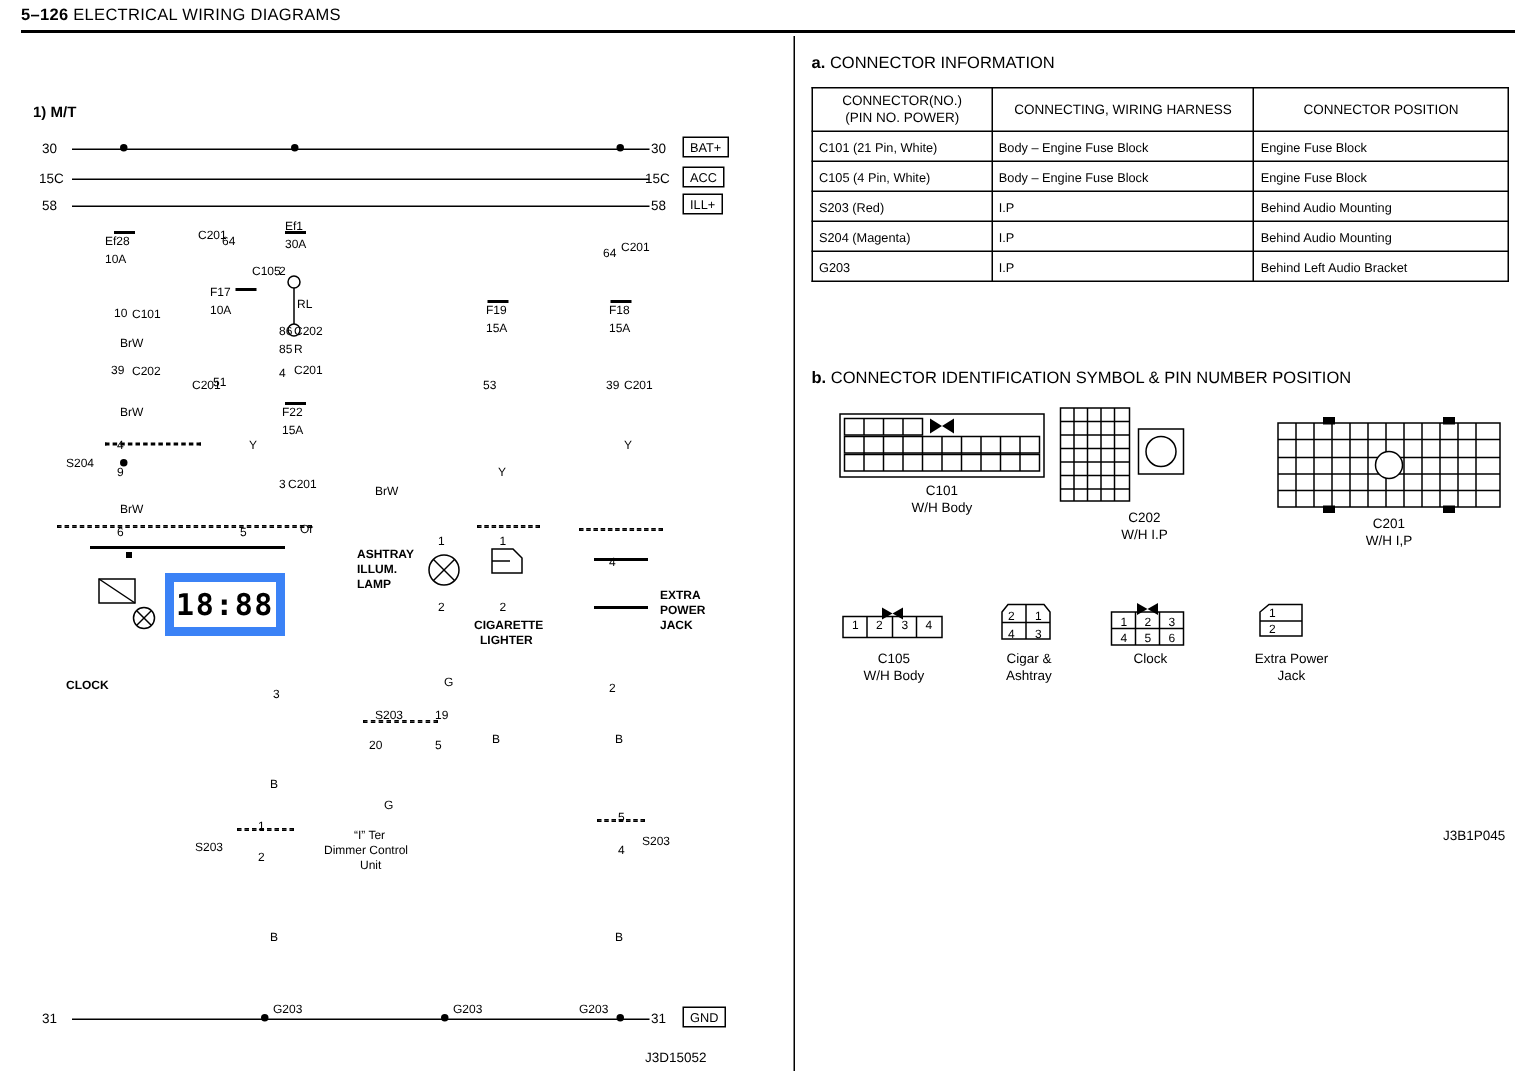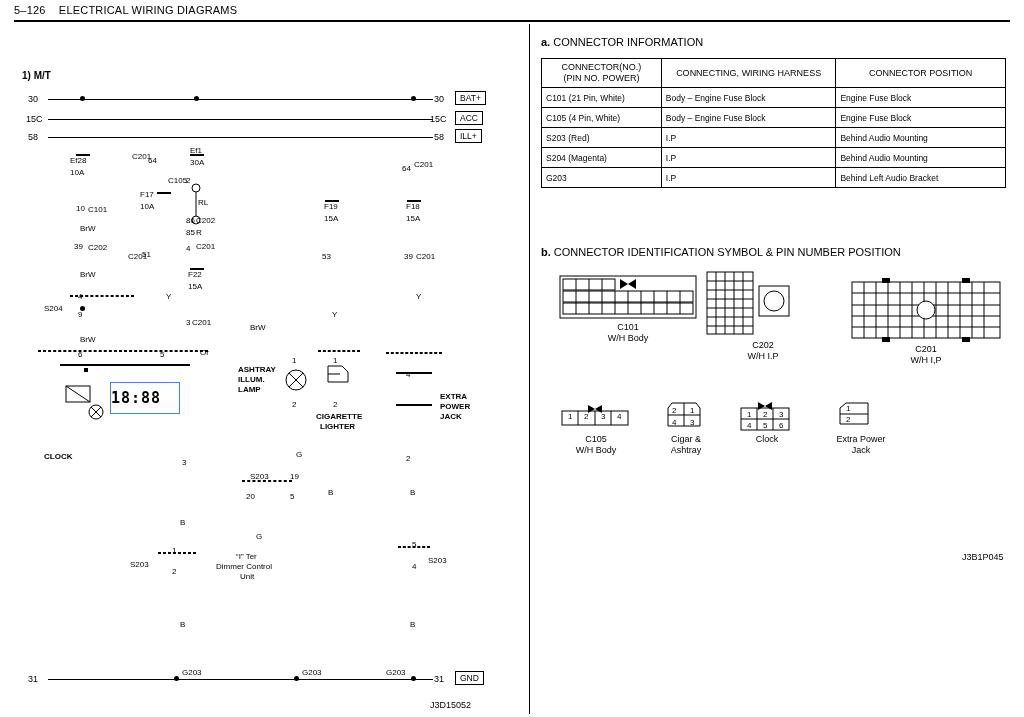--- a/index.html
+++ b/index.html
@@ -1,22 +1,22 @@
 <!DOCTYPE html>
 <html><head>
 <meta charset="utf-8">
 <style>
   html,body{margin:0;padding:0;background:#fff;}
   body{width:1024px;height:717px;font-family:"Liberation Sans",sans-serif;color:#000;position:relative;overflow:hidden;}
   .page{position:relative;width:1024px;height:717px;}
 
   
   .hdr{position:absolute;left:14px;top:4px;font-size:11px;letter-spacing:.2px;}
-  .hdr .pg{font-weight:normal;}
-  .hdr .ttl{margin-left:10px;}
+  .hdr .pg{font-weight:bold;}
+  .hdr .ttl{}
   .hdr-rule{position:absolute;left:14px;top:20px;width:996px;height:2px;background:#000;}
   .vrule{position:absolute;left:529px;top:24px;width:1px;height:690px;background:#000;}
 
   
   .title{position:absolute;left:22px;top:34px;font-size:13px;font-weight:bold;line-height:16px;width:480px;}
   .subt{position:absolute;left:22px;top:70px;font-size:10px;font-weight:bold;}
 
   .rtitle-a{position:absolute;left:541px;top:36px;font-size:11px;}
   .rtitle-a b{font-weight:bold;}
   .rtitle-b{position:absolute;left:541px;top:246px;font-size:11px;}
@@ -42,21 +42,21 @@
   .lbl9{position:absolute;font-size:9px;white-space:nowrap;}
   .box{position:absolute;border:1px solid #000;font-size:8.5px;text-align:center;}
   .dot{position:absolute;width:5px;height:5px;border-radius:50%;background:#000;}
   .sq{position:absolute;width:4px;height:4px;background:#000;}
 
   .codebox{position:absolute;border:1px solid #000;font-size:8.5px;padding:1px 4px;background:#fff;}
   .cap{position:absolute;font-size:9px;text-align:center;line-height:11px;}
   .footcode{position:absolute;font-size:9px;}
 
   .clockbox{position:absolute;border:1px solid #000;}
-  .lcd{position:absolute;border:1px solid #3b82f6;font-family:"DejaVu Sans Mono",monospace;font-weight:bold;font-size:15px;letter-spacing:1px;text-align:left;}
+  .lcd{position:absolute;border:6px solid #3b82f6;font-family:"DejaVu Sans Mono",monospace;font-weight:bold;font-size:20px;letter-spacing:1px;text-align:center;}
   svg{position:absolute;overflow:visible;}
 </style>
 </head>
 <body>
 
 <div class="page">
 
   <div class="hdr">
     <span class="pg">5–126</span>
     <span class="ttl">ELECTRICAL WIRING DIAGRAMS</span>

